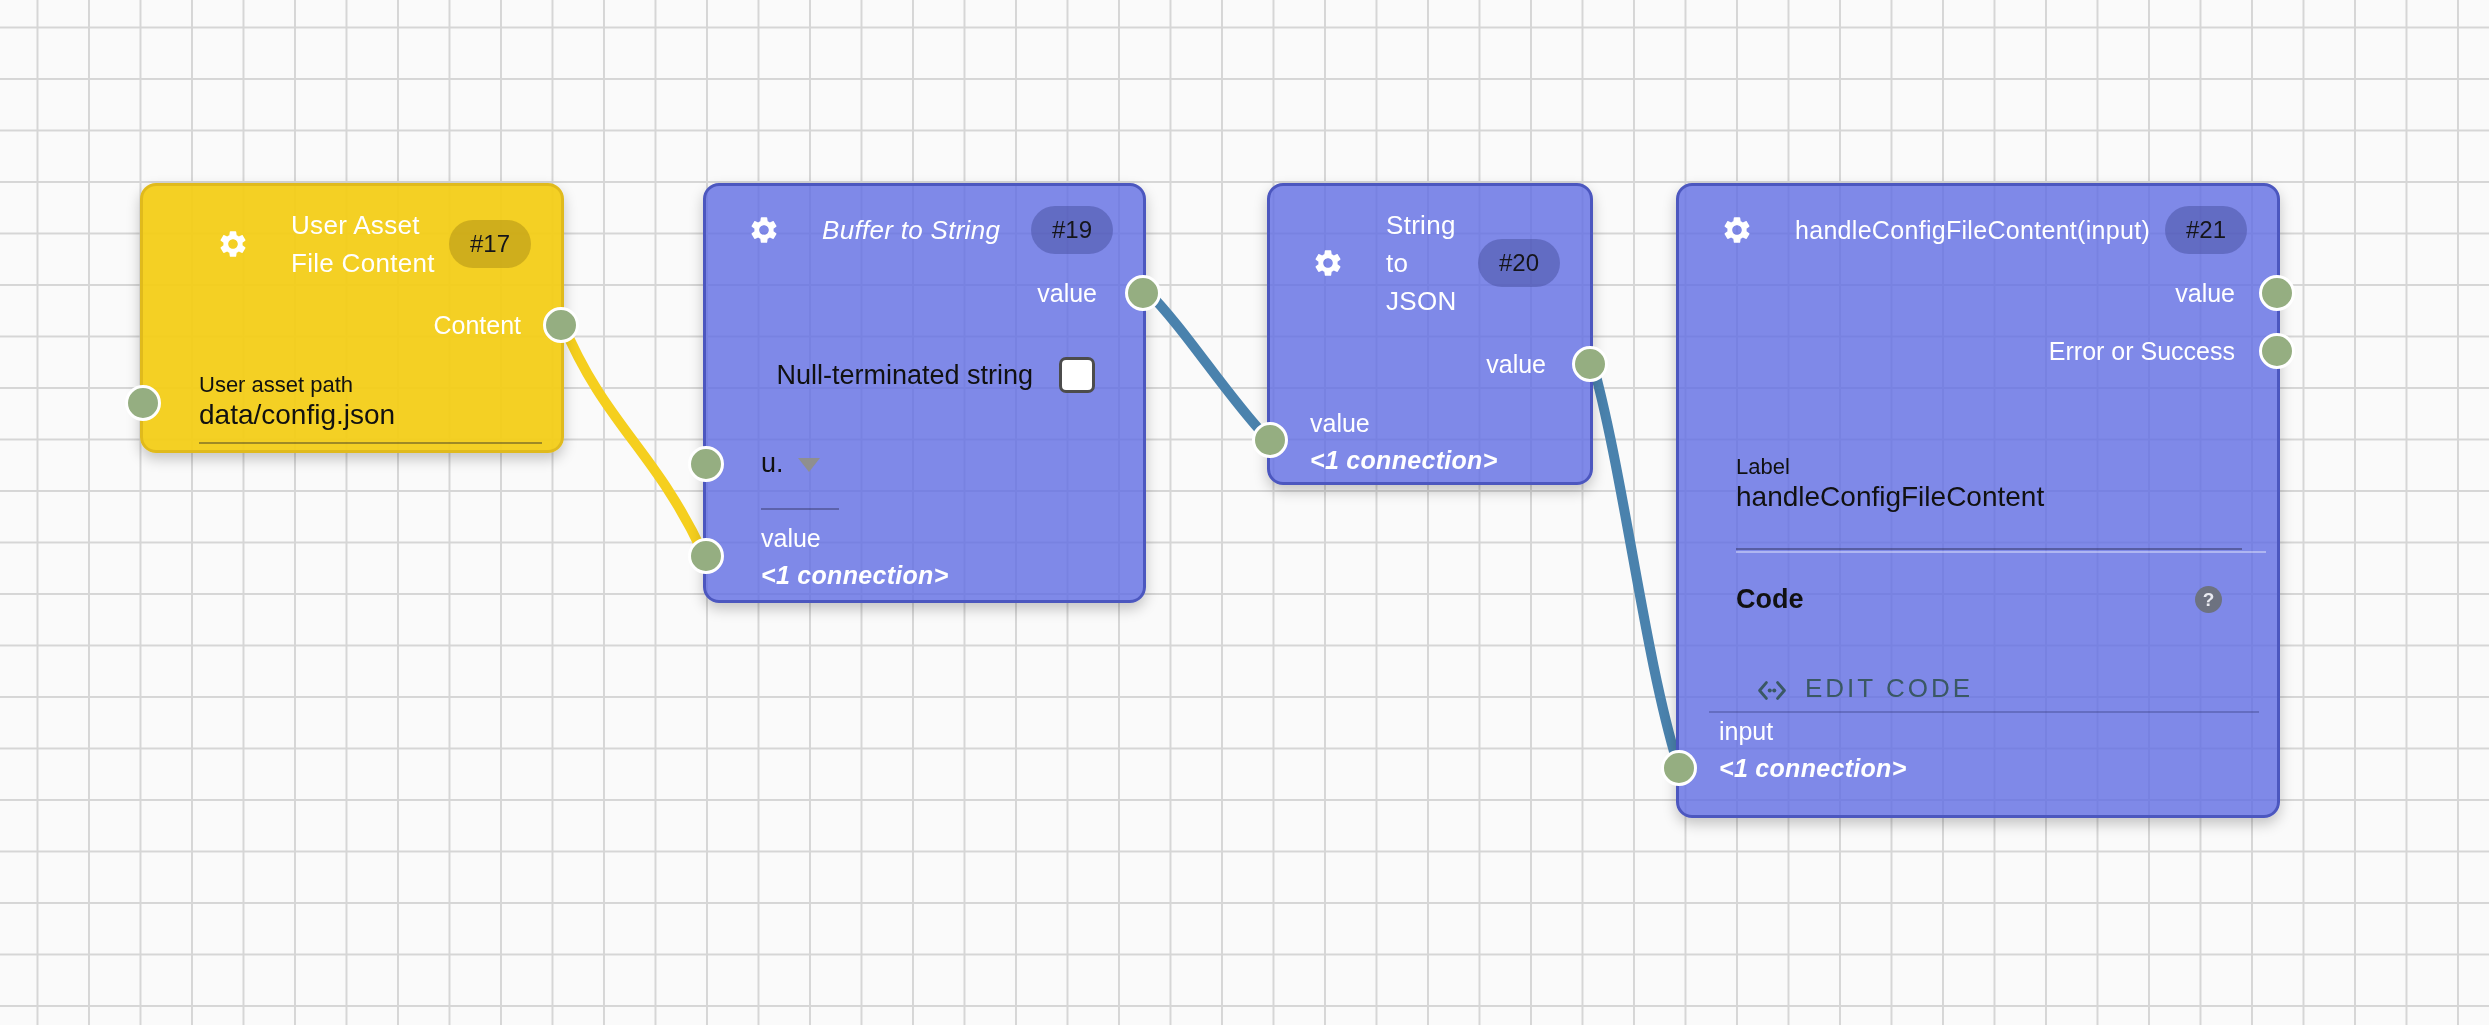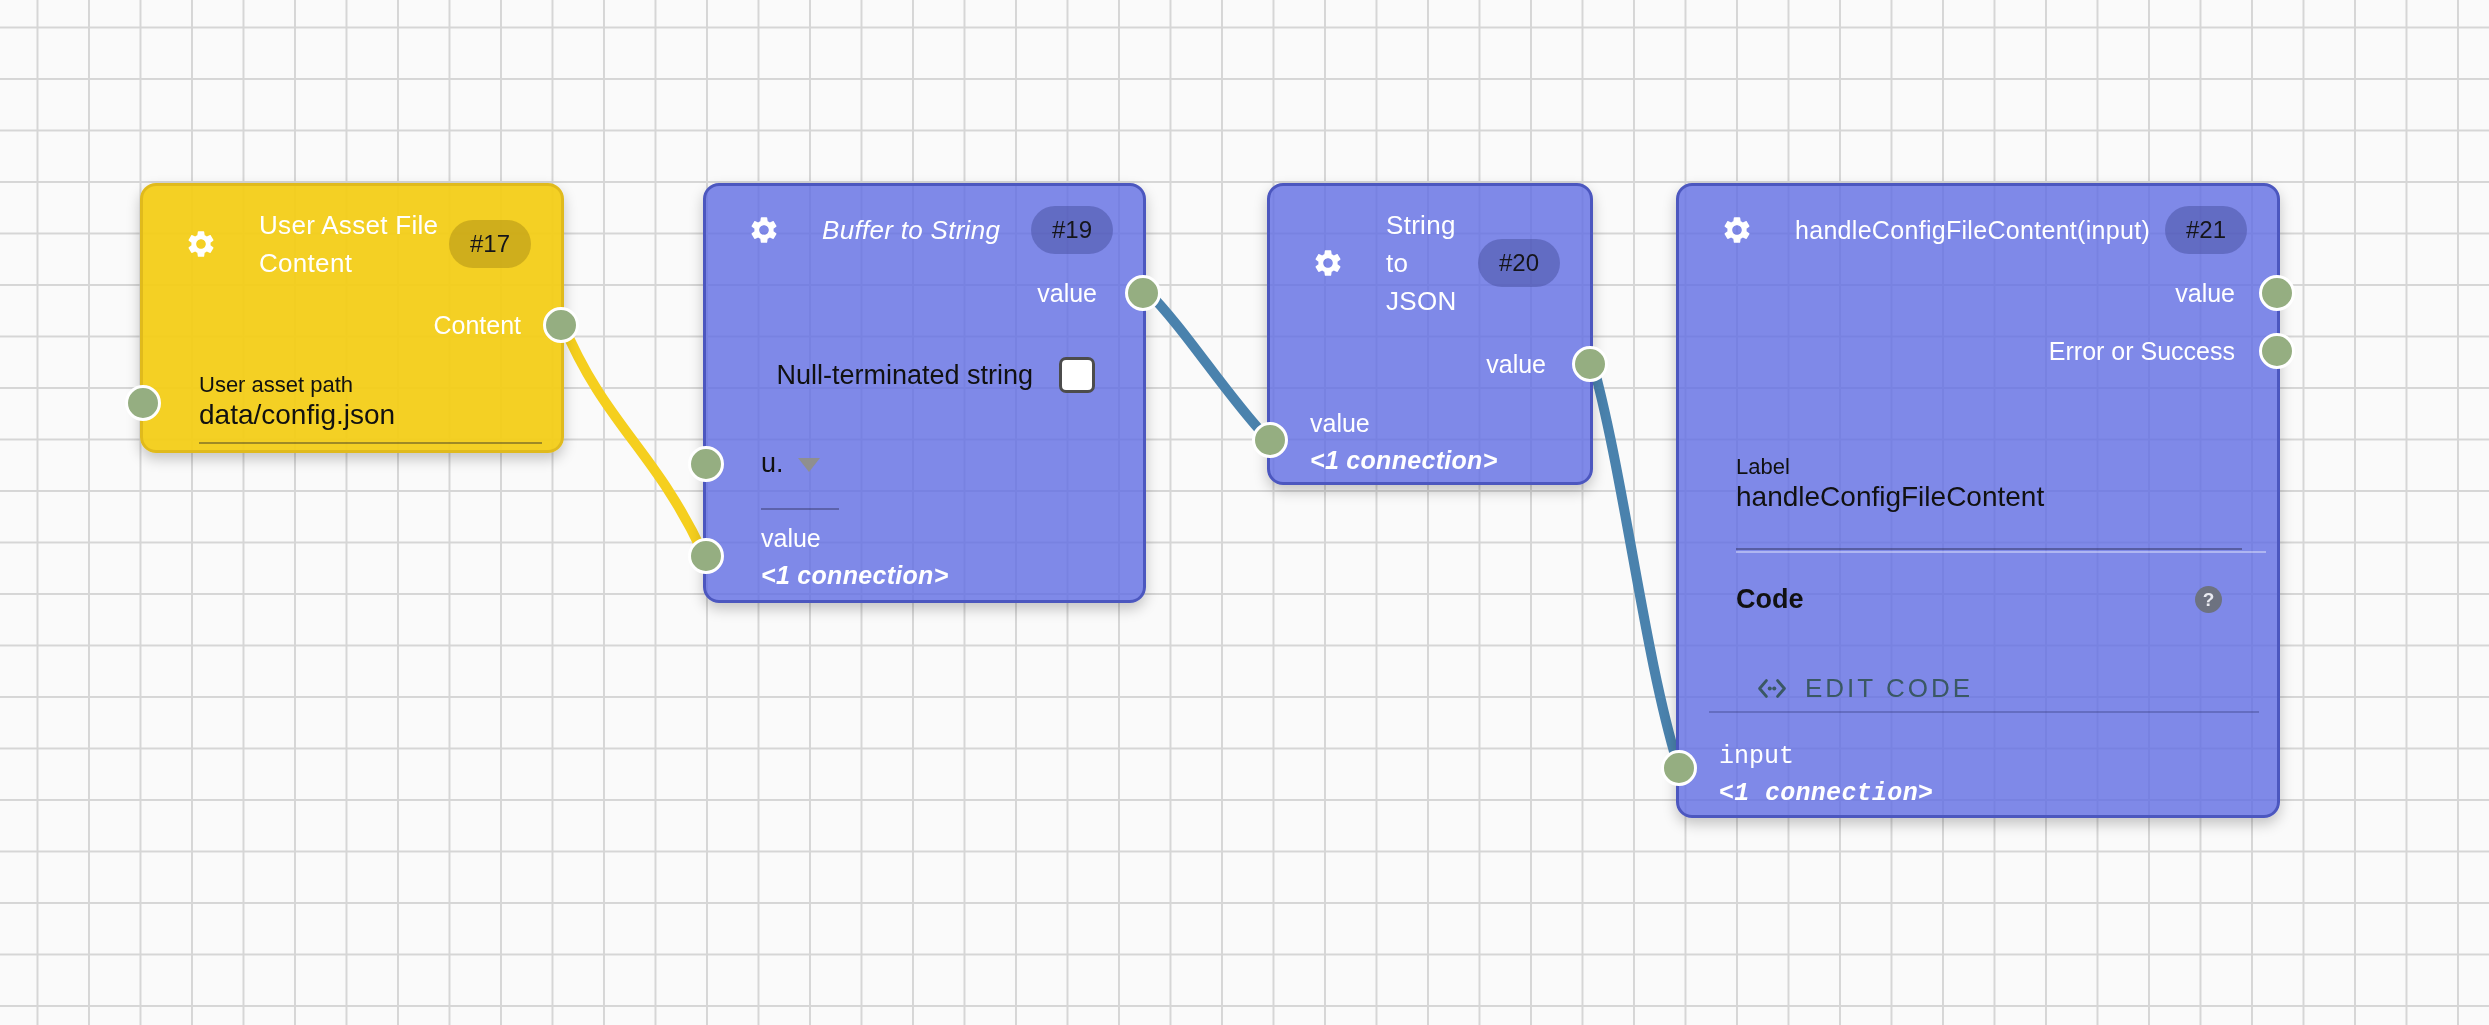--- a/index.html
+++ b/index.html
@@ -25,20 +25,21 @@
     box-shadow:0 6px 14px rgba(0,0,0,.22);
     box-sizing:border-box;
   }
   .node.blue{
     background:rgba(96,109,228,0.80);
     border:3px solid #4c57bf;
   }
   .node.yellow{
     background:rgba(243,206,24,0.95);
     border:3px solid #e0ba1c;
+    padding-left:32px;
   }
   .node-header{
     display:flex;align-items:center;
     padding:20px 30px 0 42px;
   }
   .gear{width:32px;height:32px;flex:none;margin-right:42px;}
   .title{
     color:#ffffff;font-size:26px;font-weight:500;line-height:38px;
     letter-spacing:.3px;
   }
@@ -198,28 +199,28 @@
     <div style="position:absolute;left:57px;top:268px;">
       <div class="field-label">Label</div>
       <div class="field-value">handleConfigFileContent</div>
     </div>
     <div class="underline" style="left:57px;width:506px;top:362px;background:rgba(40,40,80,0.45);"></div>
     <div class="underline light" style="left:57px;width:530px;top:365px;"></div>
     <div class="code-label" style="left:57px;top:398px;">Code</div>
     <div class="help-icon" style="right:55px;top:400px;">
         <span>?</span>
       </div>
-    <button class="edit-code" style="left:76px;top:486px;">
+    <button class="edit-code" style="left:76px;top:486px;align-items:flex-end;">
       <svg width="34" height="27" viewBox="0 0 30 24">
           <use href="#code-icon"></use>
         </svg>
       <span>EDIT CODE</span>
     </button>
     <div class="divider" style="left:30px;right:18px;top:525px;"></div>
-    <div class="in-block" style="left:40px;top:556px;font-family:Liberation Mono, monospace;">
+    <div class="in-block" style="left:40px;top:530px;">
       <div class="in-label">input</div>
       <div class="in-conn">&lt;1 connection&gt;</div>
     </div>
     <div class="port" style="left:0;top:582px;"></div>
     <div class="port" style="left:100%;top:107px;"></div>
     <div class="port" style="left:100%;top:165px;"></div>
   </div>
 
 </div>
 

